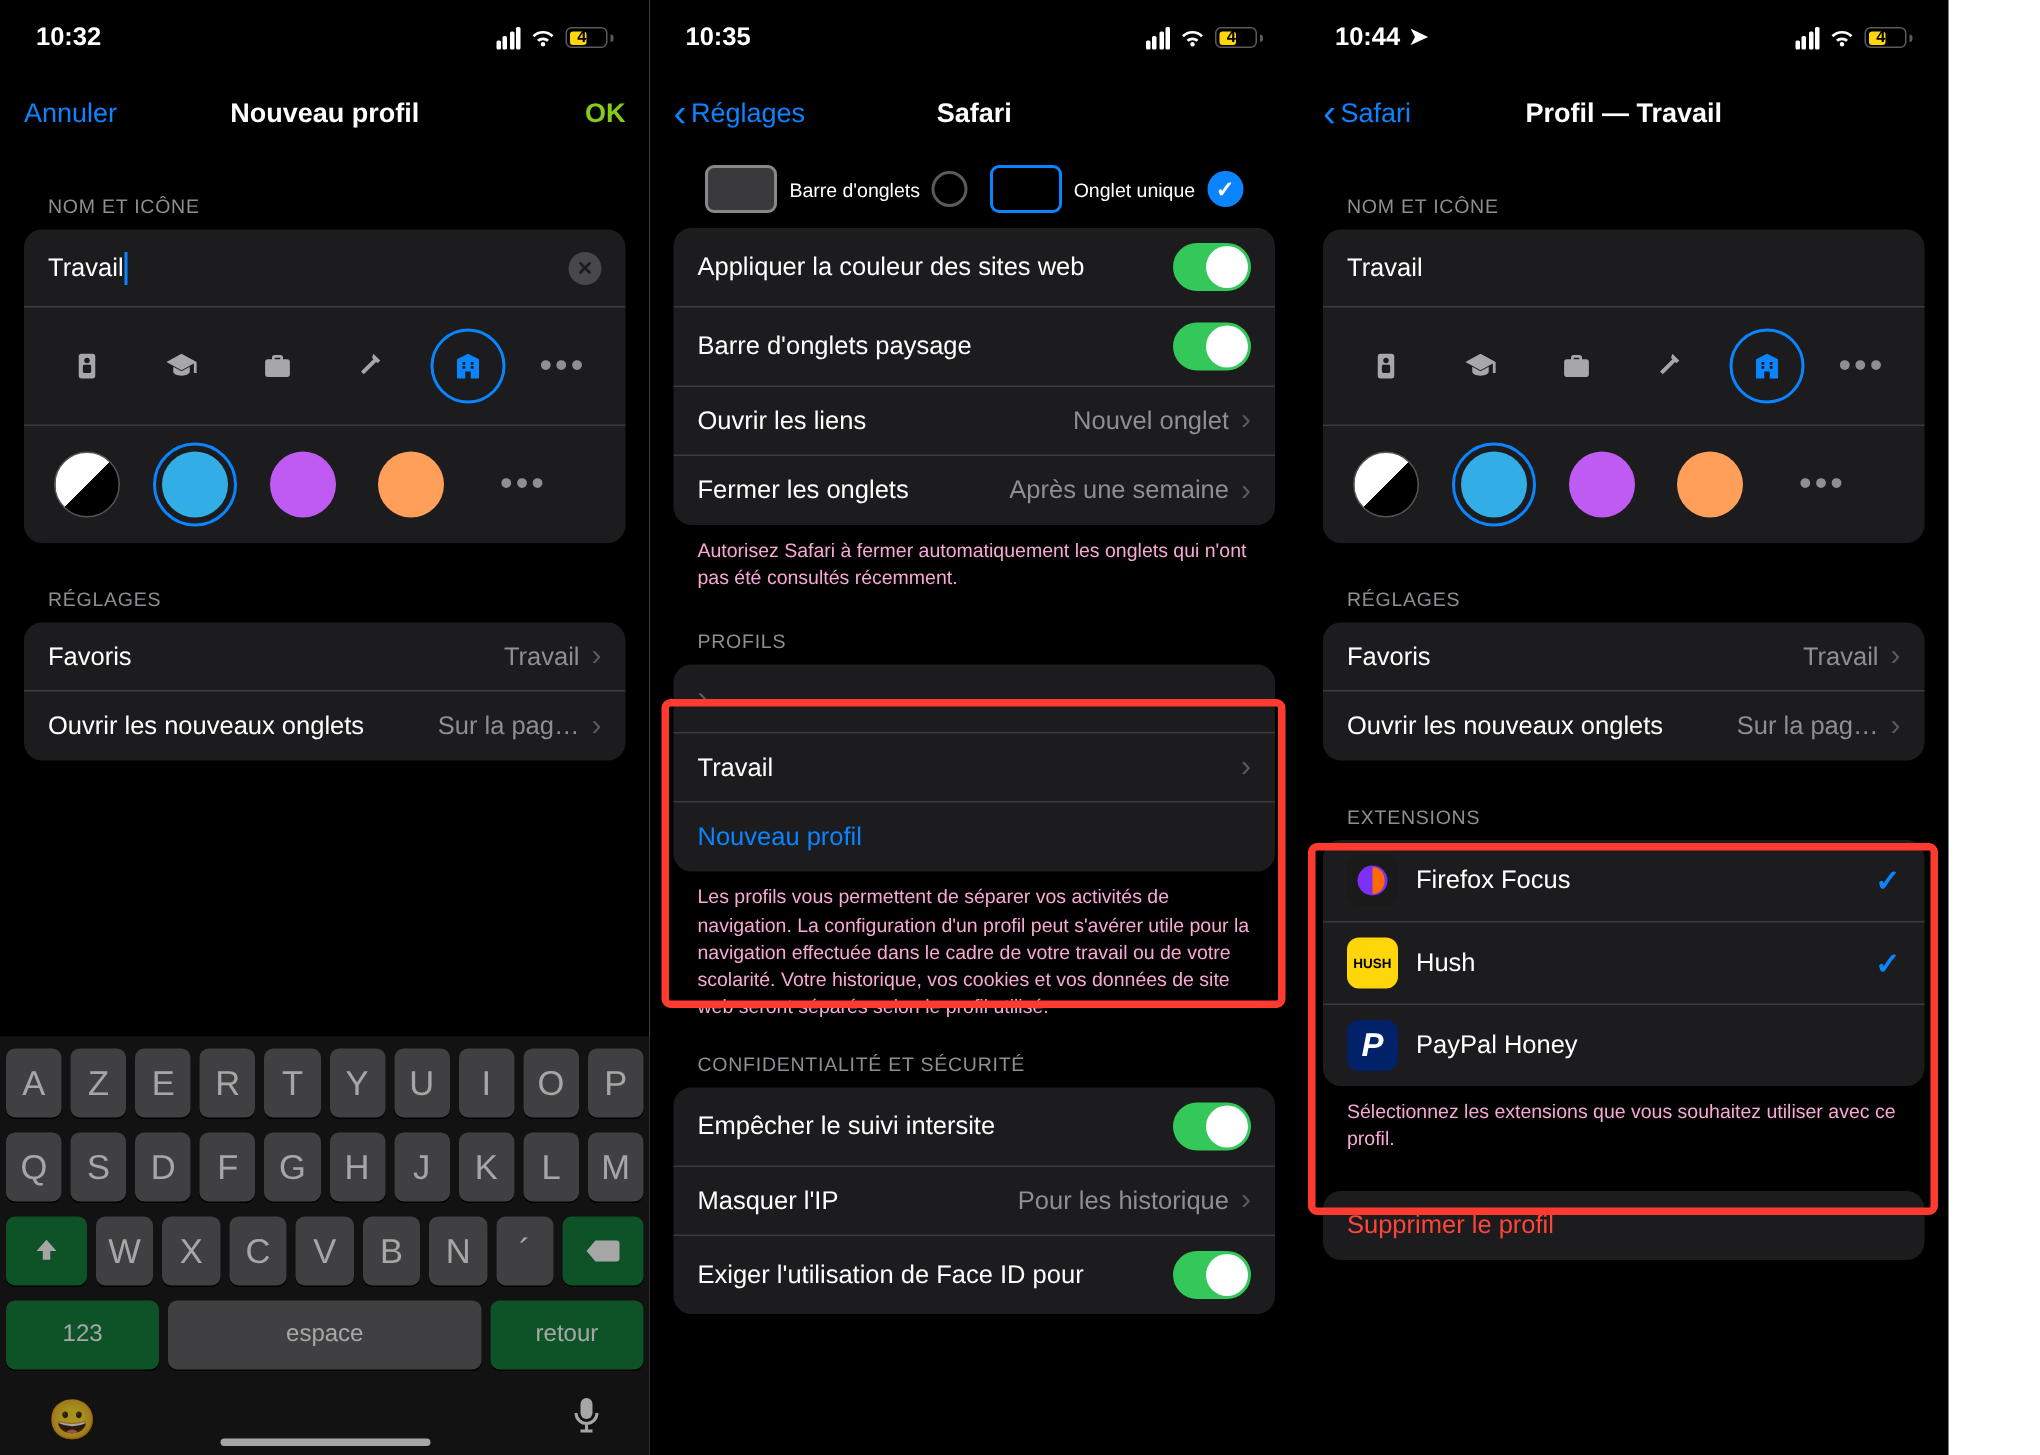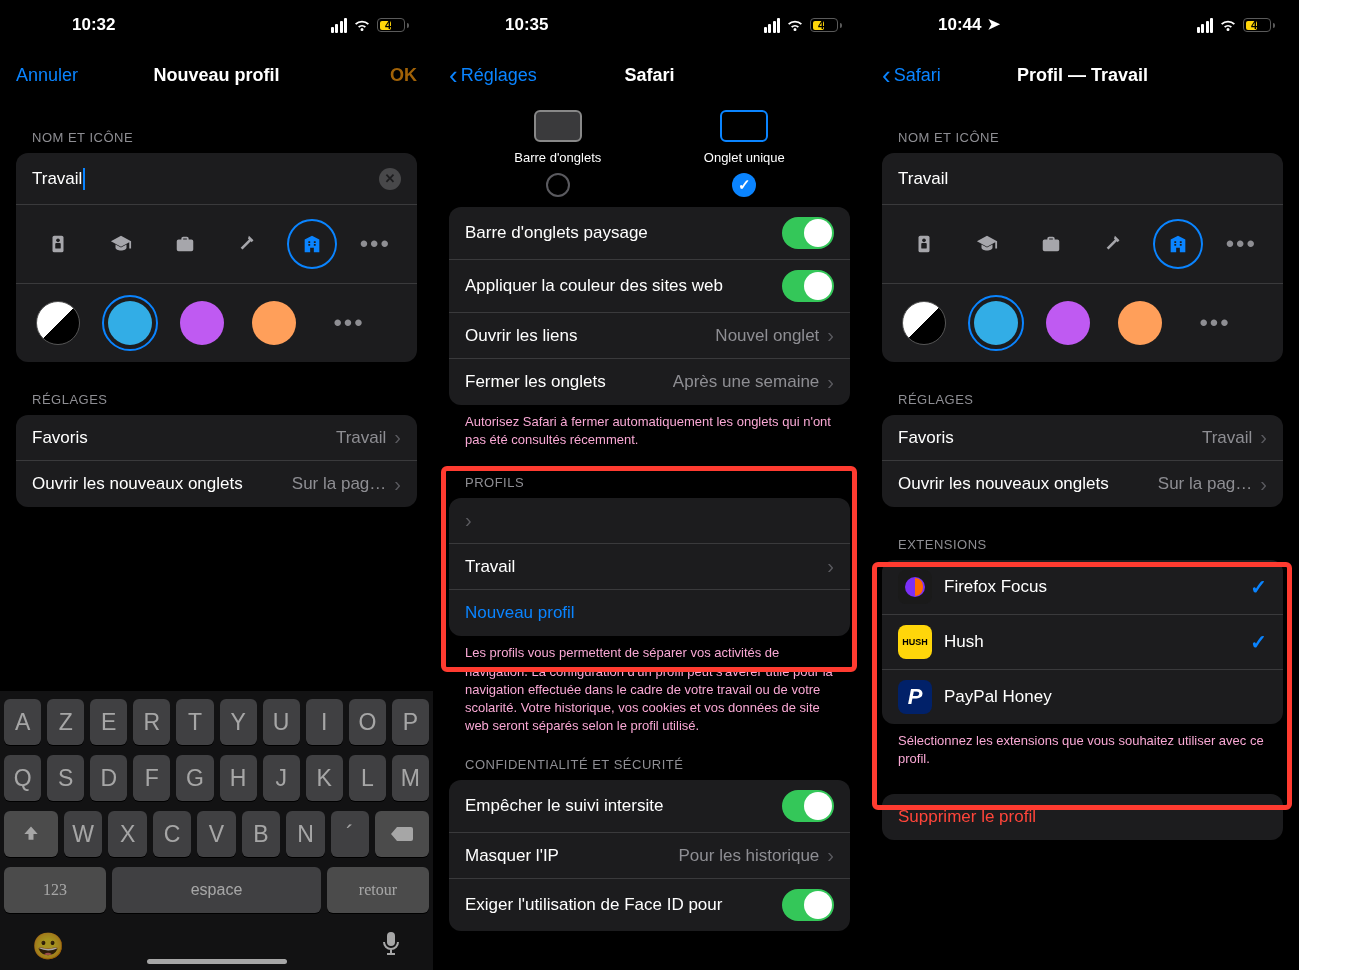--- a/index.html
+++ b/index.html
@@ -24,21 +24,21 @@
 
 .status-bar {
   height: 50px;
   display: flex;
   align-items: center;
   justify-content: space-between;
   padding: 0 24px;
   font-size: 17px;
   font-weight: 600;
 }
-.status-left { display: flex; align-items: flex-start; gap: 6px; margin-left: 48px; }
+.status-left { display: flex; align-items: flex-start; gap: 6px; }
 .status-right { display: flex; align-items: center; gap: 6px; }
 .signal-bars { display: flex; align-items: flex-end; gap: 1.5px; }
 .signal-bars span { width: 3px; background: #fff; border-radius: 1px; }
 .signal-bars span:nth-child(1) { height: 6px; }
 .signal-bars span:nth-child(2) { height: 9px; }
 .signal-bars span:nth-child(3) { height: 12px; }
 .signal-bars span:nth-child(4) { height: 15px; }
 .wifi-icon svg { display: block; }
 .battery {
   display: flex;
@@ -91,21 +91,21 @@
   gap: 3px;
 }
 .nav-back .chev { font-size: 26px; font-weight: 300; line-height: 1; }
 .nav-title {
   position: absolute;
   left: 50%;
   transform: translateX(-50%);
   font-size: 18px;
   font-weight: 600;
 }
-.nav-right { color: #a16207; font-size: 18px; font-weight: 600; }
+.nav-right { color: #84cc16; font-size: 18px; font-weight: 600; }
 .nav-cancel { color: #0a84ff; font-size: 18px; }
 
 
 .section-header {
   font-size: 13px;
   color: #8e8e93;
   padding: 30px 32px 8px;
   letter-spacing: 0.5px;
   text-transform: uppercase;
 }
@@ -250,21 +250,21 @@
 
 
 .tab-picker {
   display: flex;
   justify-content: space-around;
   padding: 0 30px 10px;
   margin-top: 10px;
 }
 .tab-opt {
   display: flex;
-  flex-direction: column;
+  flex-direction: row;
   align-items: center;
   gap: 8px;
 }
 .tab-opt .glyph {
   width: 48px;
   height: 32px;
   border-radius: 6px;
 }
 .tab-opt .label { font-size: 13px; color: #fff; }
 .tab-bar-glyph { border: 2px solid #888; background: #3a3a3c; }
@@ -325,21 +325,21 @@
   height: 46px;
   background: #636366;
   border-radius: 6px;
   display: flex;
   align-items: center;
   justify-content: center;
   font-size: 23px;
   color: #fff;
   box-shadow: 0 1px 0 #000;
 }
-.kb-key.dark { background: #737373; font-family: Liberation Serif, serif; }
+.kb-key.dark { background: #15803d; }
 .kb-key.wide { flex: 1.4; }
 .kb-space { flex: 4.5; font-size: 16px; }
 .kb-fn { font-size: 16px; }
 .kb-row.r4 .kb-key.fn { flex: 2.2; }
 .kb-bottom {
   display: flex;
   justify-content: space-between;
   padding: 8px 28px 0;
   font-size: 26px;
 }
@@ -560,25 +560,25 @@
     </div>
     <div class="tab-opt">
       <div class="glyph tab-single-glyph"></div>
       <div class="label">Onglet unique</div>
       <div class="radio-check">✓</div>
     </div>
   </div>
 
   <div class="group">
     <div class="cell">
+      <span class="cell-label">Appliquer la couleur des sites web</span>
+      <span class="toggle"></span>
+    </div>
+    <div class="cell">
       <span class="cell-label">Barre d'onglets paysage</span>
-      <span class="toggle"></span>
-    </div>
-    <div class="cell">
-      <span class="cell-label">Appliquer la couleur des sites web</span>
       <span class="toggle"></span>
     </div>
     <div class="cell">
       <span class="cell-label">Ouvrir les liens</span>
       <span class="cell-value">Nouvel onglet</span>
       <span class="cell-chevron">›</span>
     </div>
     <div class="cell">
       <span class="cell-label">Fermer les onglets</span>
       <span class="cell-value">Après une semaine</span>

